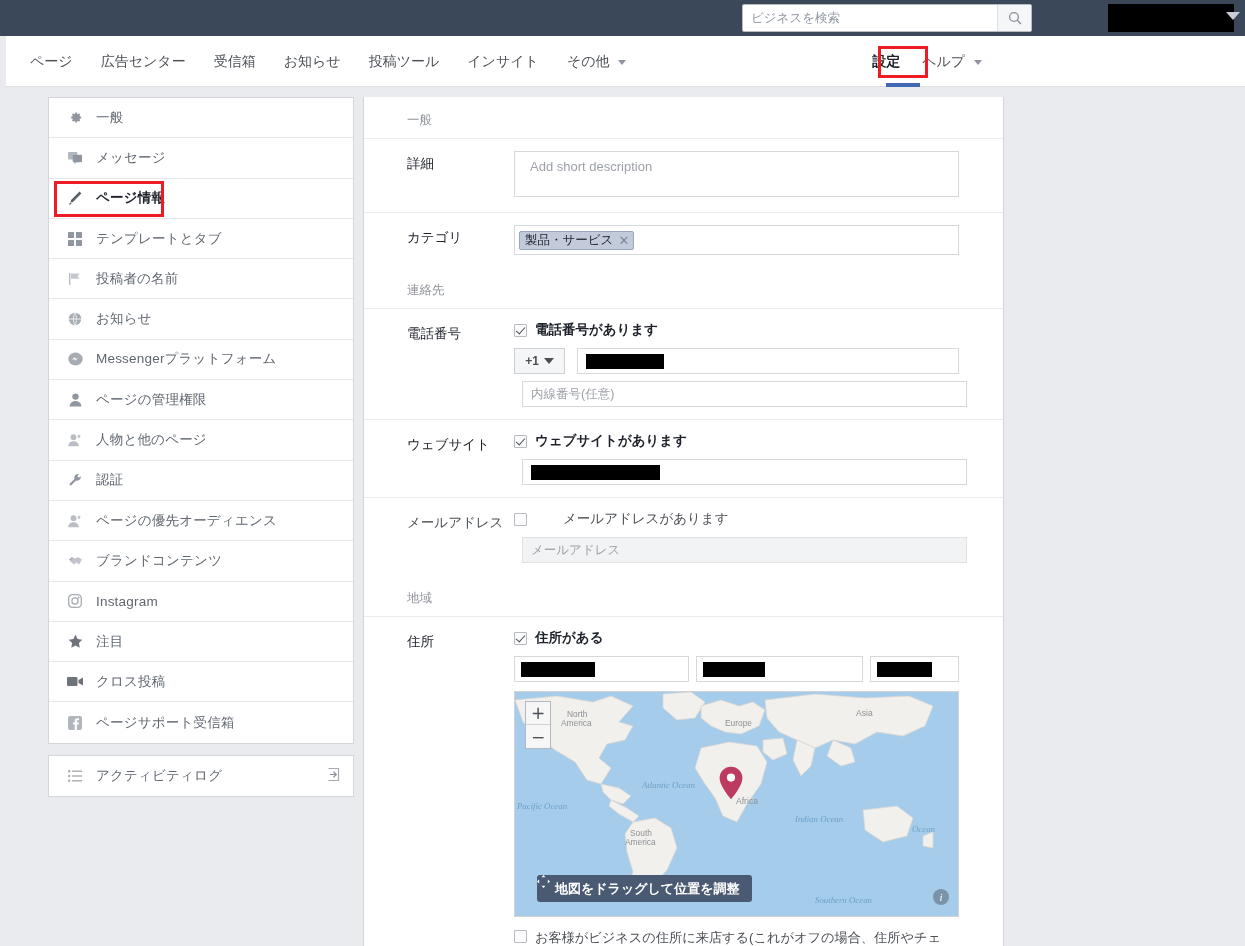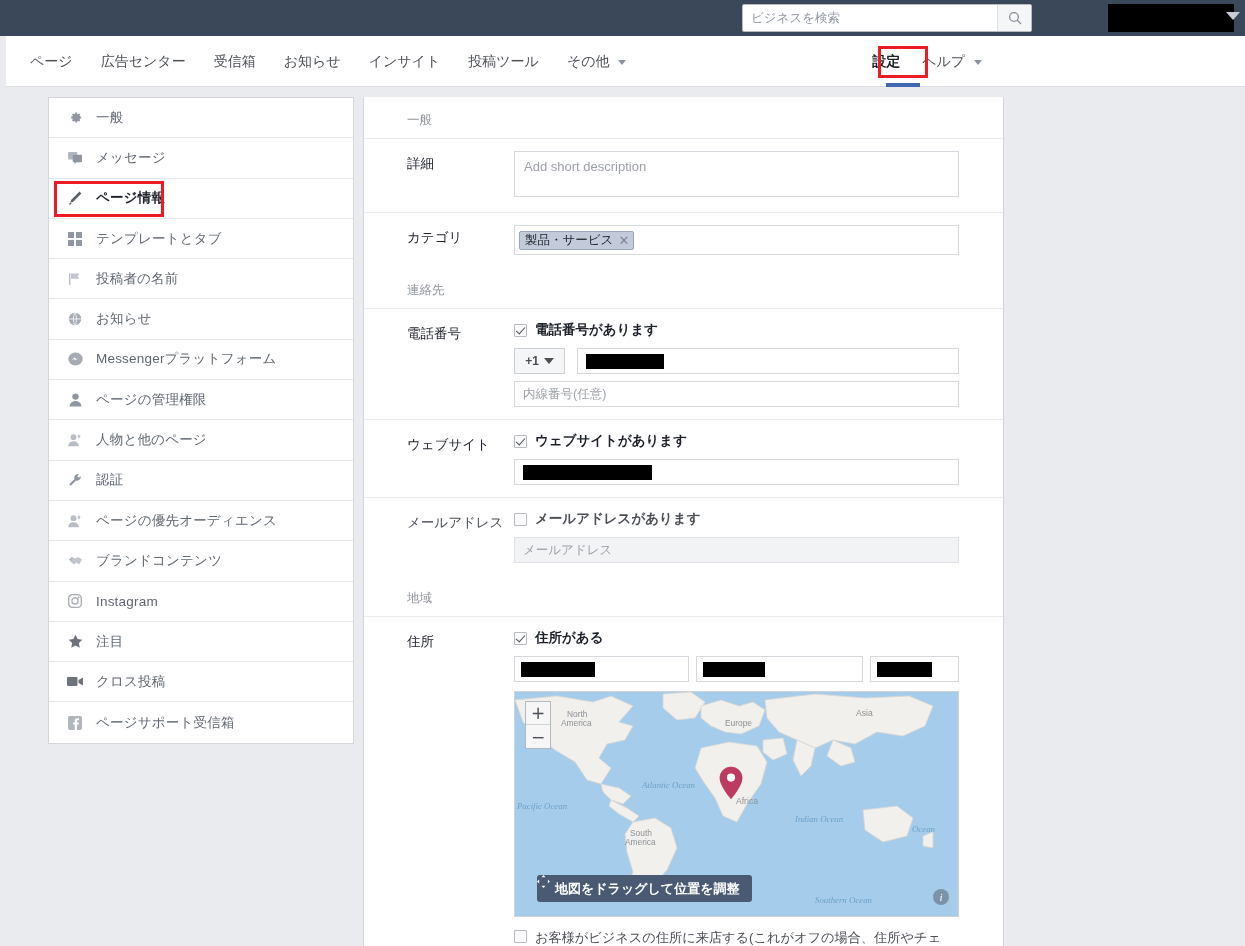--- a/index.html
+++ b/index.html
@@ -119,21 +119,21 @@
   .row-label {
     width: 150px; flex: 0 0 150px; padding-left: 43px; font-size: 13.5px;
     color: #1d2129; padding-top: 4px;
   }
   .row-label.muted { color: #4b4f56; }
   .row-body { flex: 1; padding-right: 44px; }
 
   .txtarea {
     width: 100%; height: 46px; border: 1px solid #d5d8dc; background: #fff;
     font-family: "Liberation Sans", "DejaVu Sans", sans-serif; font-size: 13px;
-    color: #90949c; padding: 7px 9px; resize: none; outline: none;
+    color: #90949c; padding: 7px 15px; resize: none; outline: none;
   }
   .txtarea::placeholder { color: #9da2a9; }
 
   .tagbox {
     width: 100%; height: 30px; border: 1px solid #d5d8dc; background: #fff;
     display: flex; align-items: center; padding: 0 4px;
   }
   .tag {
     display: inline-flex; align-items: center; height: 19px;
     background: #c3cbdb; border: 1px solid #9aa6bd; border-radius: 2px;
@@ -144,38 +144,38 @@
   .chk-line { display: flex; align-items: center; margin-bottom: 9px; }
   .chk {
     width: 13px; height: 13px; border: 1px solid #b7bbc1; background: #fbfbfb;
     margin-right: 8px; flex: 0 0 13px; position: relative; border-radius: 1px;
   }
   .chk.on::after {
     content: ""; position: absolute; left: 3px; top: 0px; width: 4px; height: 8px;
     border: solid #4b4f56; border-width: 0 1.6px 1.6px 0; transform: rotate(42deg);
   }
   .chk-label { font-size: 13.5px; color: #1d2129; font-weight: bold; }
-  .chk-label.weak { font-weight: bold; color: #4b4f56; }
+  .chk-label.weak { font-weight: normal; color: #4b4f56; margin-left: 28px; }
 
   .phone-row { display: flex; align-items: stretch; margin-bottom: 7px; }
   .cc-select {
     width: 51px; height: 26px; background: #f5f6f7; border: 1px solid #ccd0d5;
     display: flex; align-items: center; justify-content: center; gap: 5px;
     font-size: 12px; font-weight: bold; color: #4b4f56; cursor: pointer;
   }
   .cc-select .caret2 {
     width: 0; height: 0; border-left: 5px solid transparent; border-right: 5px solid transparent;
     border-top: 6px solid #4b4f56;
   }
   .txtfield {
     flex: 1; height: 26px; border: 1px solid #d5d8dc; background: #fff;
     margin-left: 12px; display: flex; align-items: center; padding: 0 8px;
     font-size: 12.5px; color: #9da2a9;
   }
-  .txtfield.full { margin-left: 0; width: 100%; }
+  .txtfield.full { margin-left: 8px; width: 100%; }
   .txtfield.dim { background: #f2f3f5; border-color: #dfe1e5; }
   .redact { background: #000; height: 15px; }
 
   .addr-row { display: flex; gap: 7px; }
   .addr-cell {
     height: 26px; border: 1px solid #d5d8dc; background: #fff;
     display: flex; align-items: center; padding: 0 6px;
   }
   .addr-cell.c1 { flex: 0 0 175px; }
   .addr-cell.c2 { flex: 0 0 167px; }
@@ -247,24 +247,24 @@
     <div class="nav-item">
       <span>広告センター</span>
     </div>
     <div class="nav-item">
       <span>受信箱</span>
     </div>
     <div class="nav-item">
       <span>お知らせ</span>
     </div>
     <div class="nav-item">
+      <span>投稿ツール</span>
+    </div>
+    <div class="nav-item">
       <span>インサイト</span>
-    </div>
-    <div class="nav-item">
-      <span>投稿ツール</span>
     </div>
     <div class="nav-item">
       <span>その他</span>
       <span class="caret"></span>
     </div>
   </div>
   <div class="nav-right">
     <div class="nav-item highlight-red">
       <span>設定</span>
     </div>
@@ -439,20 +439,45 @@
         <svg width="14" height="14" viewBox="0 0 14 14">
             <rect width="14" height="14" rx="2" fill="#b1b6bd"></rect>
             <path d="M8.9 14V8.6h1.8l.27-2.1H8.9V5.15c0-.6.17-1.02 1.04-1.02h1.1V2.25A15 15 0 009.44 2.2c-1.6 0-2.7.98-2.7 2.77V6.5H5v2.1h1.74V14z" fill="#fff"></path>
           </svg>
       </span>
       <span class="side-label">ページサポート受信箱</span>
     </div>
 
   </div>
 
+  <div class="sidebar-card2">
+    <div class="side-item-log">
+      <span class="log-left">
+        <span class="side-icon">
+          <svg width="14" height="12" viewBox="0 0 14 12">
+              <g fill="#a7acb4">
+                <circle cx="1.2" cy="1.2" r="1.2"></circle>
+                <rect x="4" y=".5" width="10" height="1.4"></rect>
+                <circle cx="1.2" cy="6" r="1.2"></circle>
+                <rect x="4" y="5.3" width="10" height="1.4"></rect>
+                <circle cx="1.2" cy="10.8" r="1.2"></circle>
+                <rect x="4" y="10.1" width="10" height="1.4"></rect>
+              </g>
+            </svg>
+        </span>
+        <span class="side-label">アクティビティログ</span>
+      </span>
+      <span>
+        <svg width="15" height="15" viewBox="0 0 15 15">
+            <path d="M2.5 1.5h10v12h-10" fill="none" stroke="#a7acb4" stroke-width="1.2"></path>
+            <path d="M4 7.5h6M7.5 4.8l2.8 2.7-2.8 2.7" fill="none" stroke="#8c9199" stroke-width="1.2"></path>
+          </svg>
+      </span>
+    </div>
+  </div>
 </div>
 <div class="red-box-side"></div>
 
 <div class="content">
 
   <div class="sec-head">一般</div>
 
   <div class="row">
     <div class="row-label">詳細</div>
     <div class="row-body">

